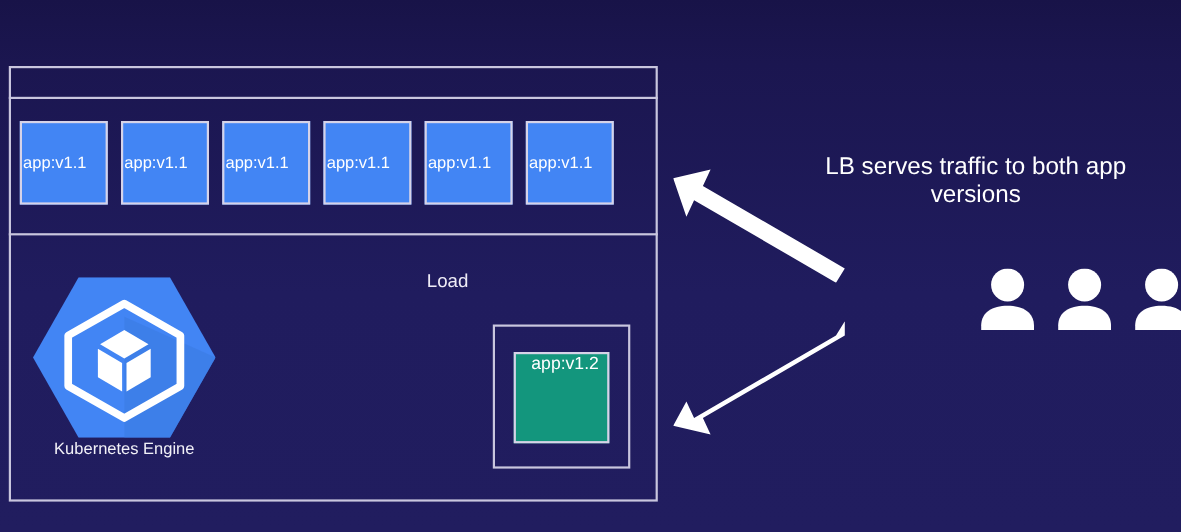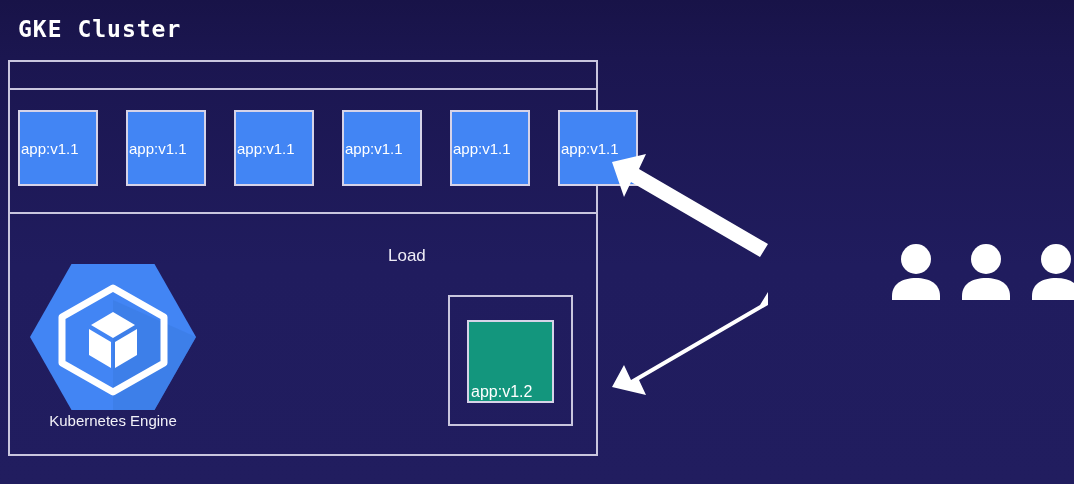--- a/index.html
+++ b/index.html
@@ -55,21 +55,21 @@
     left: 10px;
     top: 90px;
     width: 586px;
     height: 122px;
   }
   #pods-row {
     position: absolute;
     left: 8px;
     top: 20px;
     display: flex;
-    gap: 28px;
+    gap: 12px;
   }
   .pod {
     width: 80px;
     height: 76px;
     background: #4285f4;
     border: 2px solid #d6d3e8;
     box-sizing: border-box;
     display: flex;
     align-items: center;
     justify-content: flex-start;
@@ -98,21 +98,20 @@
     color: #eeecf6;
   }
 
   
   #gke-logo-group {
     position: absolute;
     left: 22px;
     top: 252px;
     width: 182px;
     height: 172px;
-    margin-top: 12px;
   }
   #gke-hex { position: absolute; left: 8px; top: 0; width: 166px; height: 146px; }
   #gke-label {
     position: absolute;
     left: 0; top: 148px;
     width: 182px;
     text-align: center;
     font-size: 15px;
     color: #f2f1f8;
     white-space: nowrap;
@@ -131,25 +130,25 @@
   #pod-v2 {
     position: absolute;
     left: 467px;
     top: 320px;
     width: 87px;
     height: 83px;
     background: #13967d;
     border: 2px solid #d6d3e8;
     box-sizing: border-box;
     display: flex;
-    align-items: flex-end;
+    align-items: flex-start;
     justify-content: flex-start;
     color: #ffffff;
     font-size: 16px;
-    padding-left: 2px;
+    padding-left: 14px;
     overflow: hidden;
   }
 
   
   #arrow-up, #arrow-down { position: absolute; }
   #arrow-up { left: 612px; top: 152px; }
   #arrow-down { left: 612px; top: 292px; }
 
   
   #lb-group { position: absolute; left: 790px; top: 238px; width: 90px; height: 122px; }
@@ -173,21 +172,20 @@
     font-size: 22px;
     color: #ffffff;
     line-height: 1.2;
   }
 </style>
 </head>
 <body>
 
 <div id="canvas">
 
-  <div id="cluster-title">GKE Cluster</div>
 
   <div id="cluster-box"></div>
   <div id="cluster-header-divider"></div>
 
   <div id="pods-strip">
     <div id="pods-row">
       <div class="pod">
         <span class="pod-label">app:v1.1</span>
       </div>
       <div class="pod">
@@ -232,20 +230,24 @@
     <span class="pod-label">app:v1.2</span>
   </div>
 
   <svg id="arrow-up" width="160" height="105" viewBox="0 0 160 105">
     <polygon fill="#ffffff" points="0,10 34,2 27,17 156,92 148,105 19,30 12,45"></polygon>
   </svg>
   <svg id="arrow-down" width="160" height="105" viewBox="0 0 160 105">
     <polygon fill="#ffffff" points="156,0 148,13 19,88 12,73 0,95 34,103 27,88 156,13"></polygon>
   </svg>
 
+  <div id="lb-caption">
+    <span>LB serves traffic to both app</span><br>
+    <span>versions</span>
+  </div>
 
 
   <div id="users-group">
     <svg class="user-icon" viewBox="0 0 52 56">
       <circle cx="26" cy="15" r="15" fill="#ffffff"></circle>
       <path d="M2,56 L2,52 C2,40 12,34 26,34 C40,34 50,40 50,52 L50,56 Z" fill="#ffffff"></path>
     </svg>
     <svg class="user-icon" viewBox="0 0 52 56">
       <circle cx="26" cy="15" r="15" fill="#ffffff"></circle>
       <path d="M2,56 L2,52 C2,40 12,34 26,34 C40,34 50,40 50,52 L50,56 Z" fill="#ffffff"></path>

